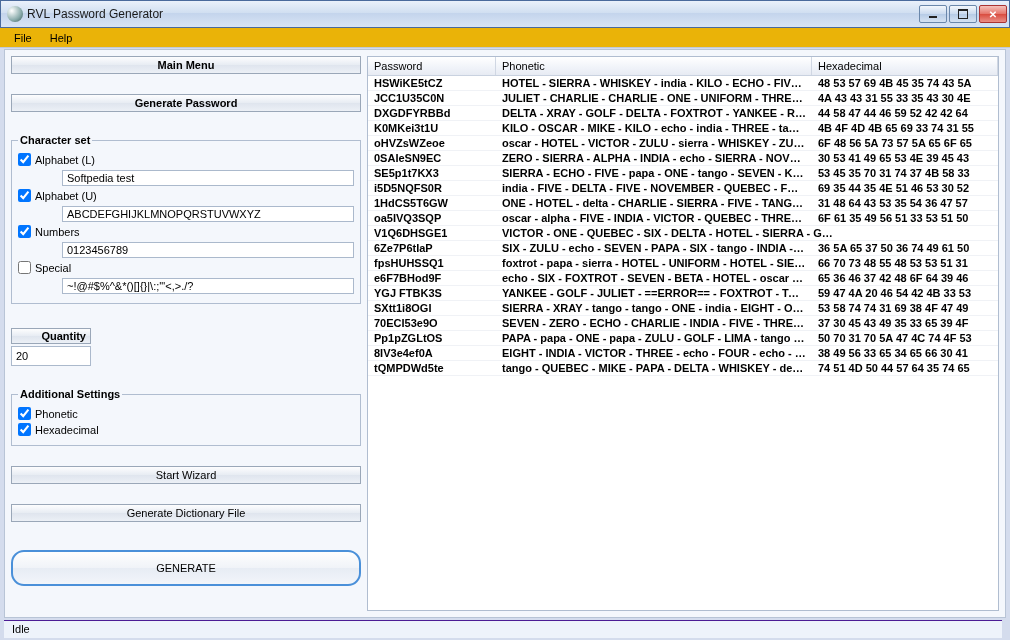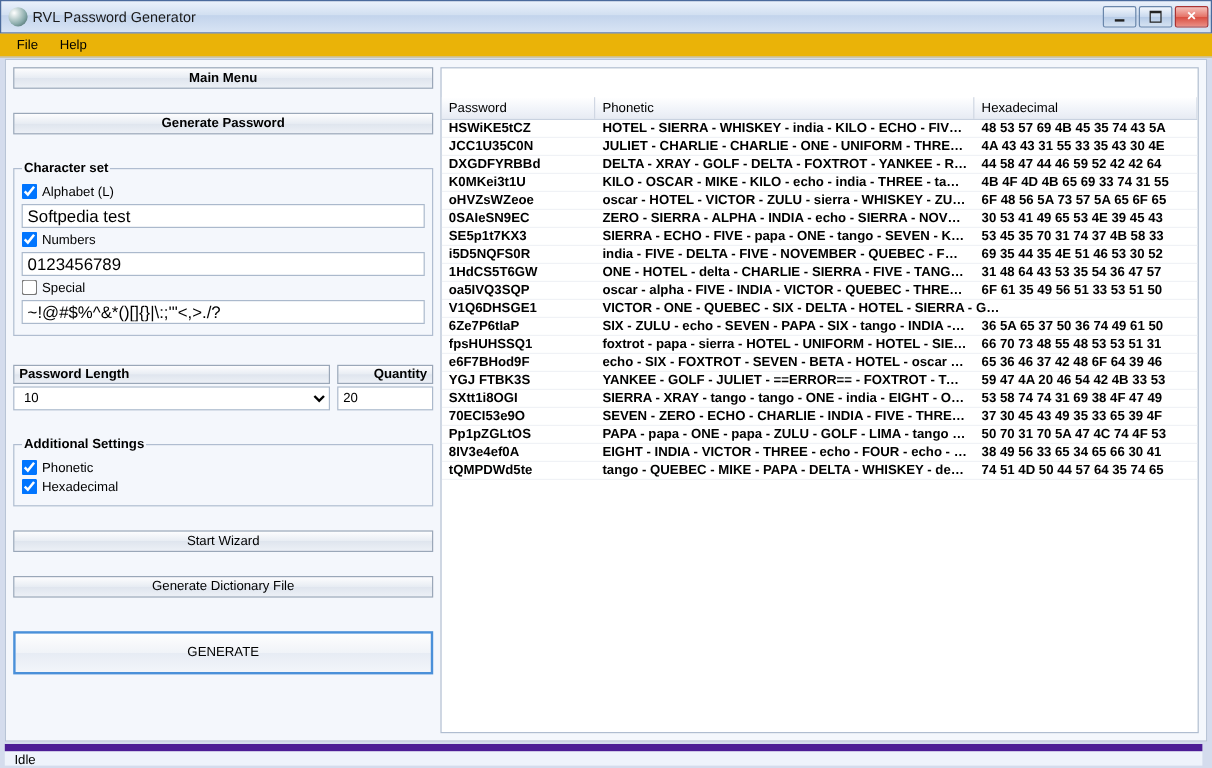--- a/index.html
+++ b/index.html
@@ -24,43 +24,43 @@
 .client { position:absolute; top:49px; left:4px; right:4px; bottom:22px; background:#f4f7fc; border:1px solid #b8c4d6; padding:6px; display:flex; gap:6px; }
 
 
 .left { width:350px; display:flex; flex-direction:column; gap:20px; }
 .panelbtn { border:1px solid #9aa7b8; background:linear-gradient(#fdfdfe,#e7ecf3 50%,#dfe5ee 51%,#ecf0f6); text-align:center; padding:2px 0; font-size:11px; font-weight:bold; }
 .panelbtn.normal { font-weight:normal; }
 .group { border:1px solid #b0bdd0; padding:4px 6px 6px 6px; margin-top:2px; }
 .group legend { font-weight:bold; padding:0 2px; font-size:11px; }
 .row { display:flex; margin:3px 0; gap:4px;flex-direction:column; }
 .row label { width:90px; display:flex; align-items:center; gap:4px; }
-.row input[type=text] { flex:1; border:1px solid #abb9cc; padding:1px 4px; font-size:14px; height:18px; background:#fff; }
+.row input[type=text] { flex:1; border:1px solid #abb9cc; padding:1px 4px; font-size:11px; height:18px; background:#fff;margin-left:44px; }
 input[type=checkbox]{ width:13px; height:13px; }
 
 .lenqty { display:flex; gap:6px; margin-top:4px; }
 .lenqty .col { flex:1; }
 .lenqty .hdr { border:1px solid #9aa7b8; background:linear-gradient(#fdfdfe,#e7ecf3 50%,#dfe5ee 51%,#ecf0f6); font-weight:bold; text-align:left; padding:1px 4px; }
 .lenqty .col:last-child{ flex:0 0 80px; }
 .lenqty .col:last-child .hdr{ text-align:right; }
 .lenqty select, .lenqty input { width:100%; border:1px solid #abb9cc; padding:1px 4px; font-size:11px; height:20px; background:#fff; margin-top:2px; }
 
-.generate { margin-top:8px; border:2px solid #4a90d9; border-radius:0; background:linear-gradient(#fefefe,#f0f3f8 50%,#e7ecf4 51%,#f2f5fa); text-align:center; padding:10px 0; font-size:11px; letter-spacing:0; }
+.generate { margin-top:8px; border:2px solid #4a90d9; border-radius:13px; background:linear-gradient(#fefefe,#f0f3f8 50%,#e7ecf4 51%,#f2f5fa); text-align:center; padding:10px 0; font-size:11px; letter-spacing:0; }
 
 
 .right { flex:1; border:1px solid #b0bdd0; background:#fff; display:flex; flex-direction:column; overflow:hidden; }
-.cols { display:flex; background:linear-gradient(#fff,#f0f3f9 60%,#e7ebf3); border-bottom:1px solid #c9d2e0; font-size:11px;margin-top:24px; }
+.cols { display:flex; background:linear-gradient(#fff,#f0f3f9 60%,#e7ebf3); border-bottom:1px solid #c9d2e0; font-size:11px; }
 .cols div { padding:3px 6px; border-right:1px solid #d0d7e3; }
 .c1{width:128px}.c2{flex:1}.c3{width:186px}
 .rows { flex:1; overflow:hidden; }
 .trow { display:flex; border-bottom:1px solid #f0f2f6; font-size:11px; }
 .trow div { padding:1px 6px; overflow:hidden; white-space:nowrap; text-overflow:ellipsis;font-weight:bold; }
 
 
-.status { position:absolute; left:4px; right:8px; bottom:2px; height:18px; background:#eef3fb; border-top:6px solid #4c1d95; padding:2px 8px; font-size:11px; }
+.status { position:absolute; left:4px; right:8px; bottom:2px; height:18px; background:#eef3fb; border-top:1px solid #4c1d95; padding:2px 8px; font-size:11px; }
 </style>
 </head>
 <body>
 
 <div class="titlebar">
   <div class="ico"></div>
   <div class="title">RVL Password Generator</div>
   <div class="winbtns">
     <div class="winbtn min"></div>
     <div class="winbtn max"></div>
@@ -85,39 +85,42 @@
           <div class="row">
             <label>
               <input type="checkbox" checked="" style="">
               <span>Alphabet (L)</span>
             </label>
             <input type="text" value="Softpedia test" style="">
           </div>
           <div class="row">
             <label>
               <input type="checkbox" checked="" style="">
+              <span>Alphabet (U)</span>
+            </label>
+            <input type="text" value="ABCDEFGHIJKLMNOPQRSTUVWXYZ" style="">
+          </div>
+          <div class="row">
+            <label>
+              <input type="checkbox" checked="" style="">
               <span>Numbers</span>
             </label>
             <input type="text" value="0123456789" style="">
           </div>
           <div class="row">
             <label>
               <input type="checkbox" style="">
               <span>Special</span>
             </label>
             <input type="text" value="~!@#$%^&amp;*()[]{}|\:;'&quot;&lt;,&gt;./?" style="">
           </div>
         </div>
     </fieldset>
 
     <div class="lenqty">
-      <div class="col">
-        <div class="hdr">Password Length</div>
-        <select><option>10</option></select>
-      </div>
       <div class="col">
         <div class="hdr">Quantity</div>
         <input type="text" value="20" style="">
       </div>
     </div>
 
     <fieldset class="group">
       <legend>Additional Settings</legend>
       <div class="row">
           <label>

